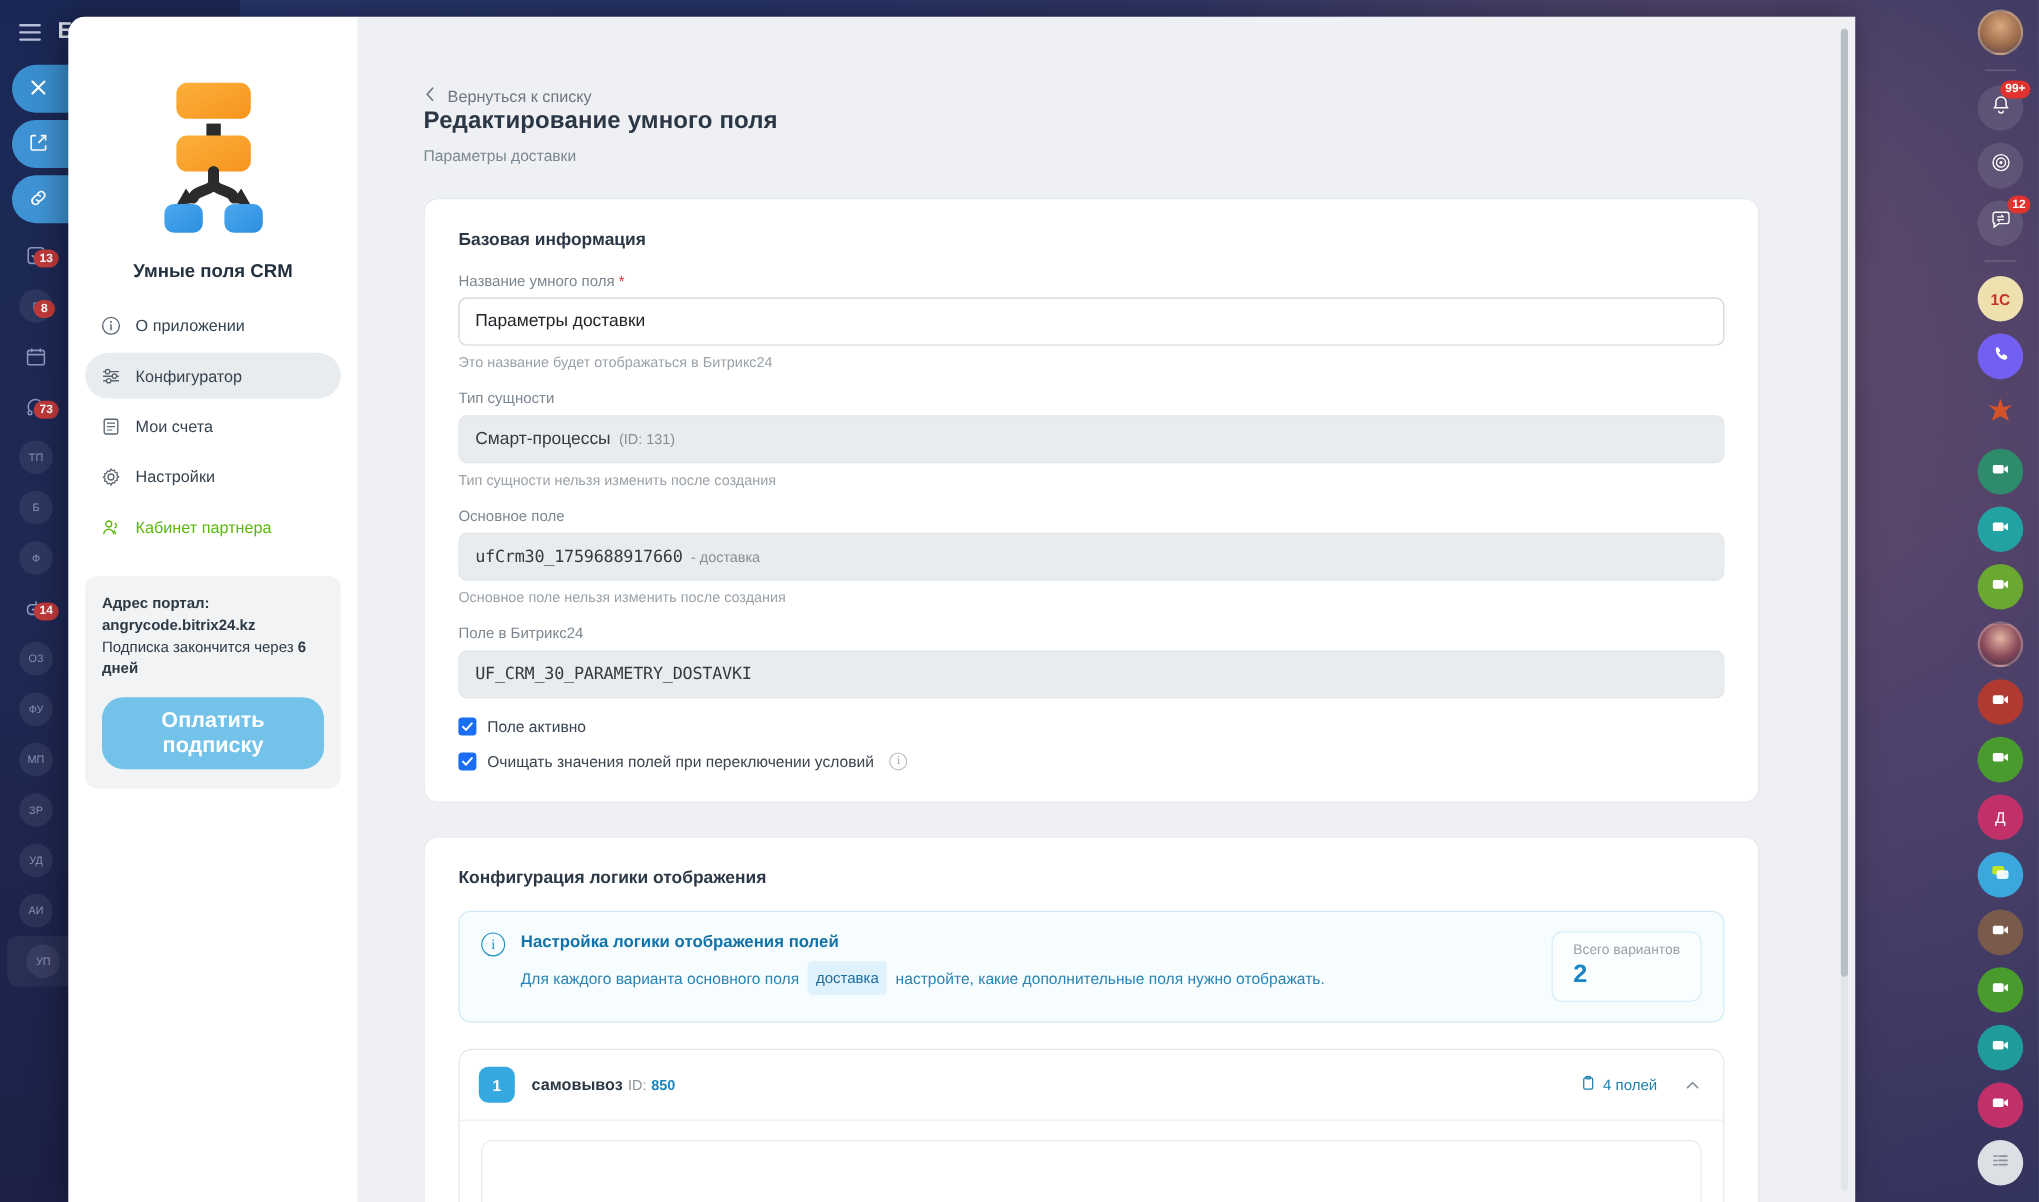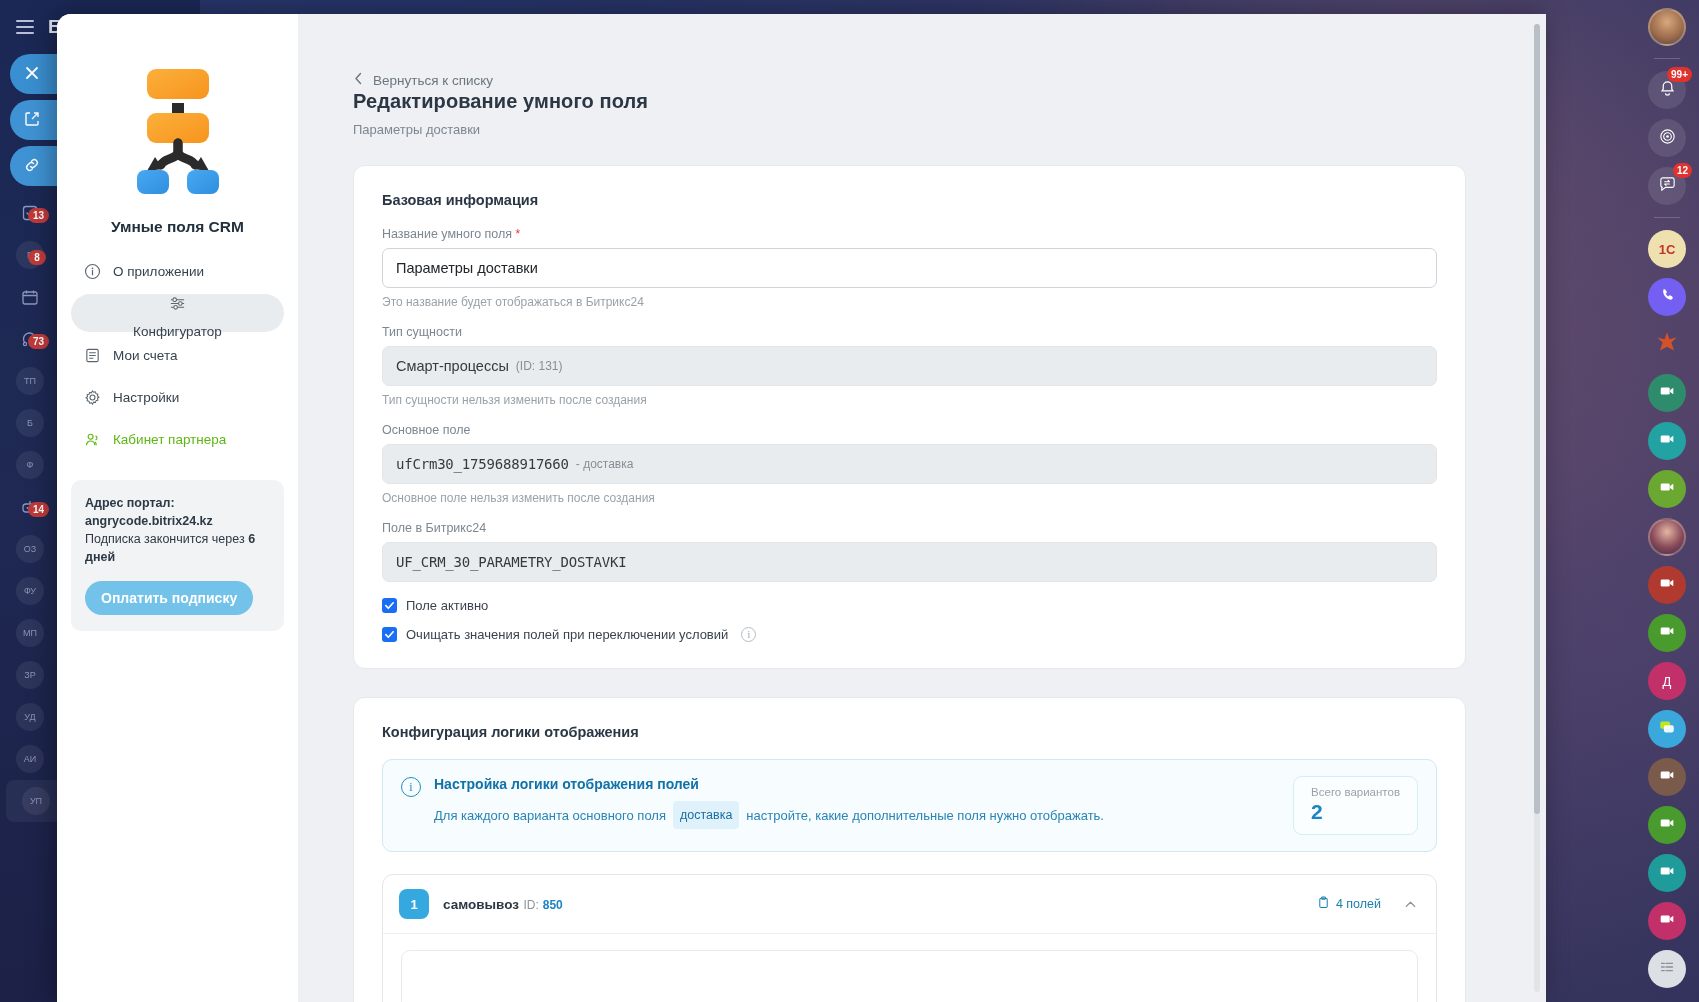--- a/index.html
+++ b/index.html
@@ -115,35 +115,35 @@
   }
   .app-title {
     text-align: center; font-size: 15.5px; font-weight: bold;
     color: #23313f; margin: 4px 0 16px 0;
   }
   .nav-item {
     display: flex; align-items: center; gap: 12px;
     height: 38px; padding: 0 12px; border-radius: 19px;
     font-size: 13.5px; color: #36434f; margin-bottom: 4px;
   }
-  .nav-item.active { background: #e9ecef; flex-direction: column; }
+  .nav-item.active { background: #e9ecef; }
   .nav-item.partner { color: #5cb811; }
   .nav-ico { width: 18px; height: 18px; flex: none; display:flex;align-items:center;justify-content:center; color:#5b6670; }
   .nav-item.partner .nav-ico { color: #5cb811; }
 
   .portal-box {
     margin-top: 22px; background: #f1f3f5; border-radius: 10px;
     padding: 14px 14px 16px 14px;
   }
   .portal-line { font-size: 12.5px; color: #2d3a46; line-height: 1.45; }
   .portal-line b { font-weight: bold; }
   .pay-btn {
     margin-top: 14px; display: inline-block;
     background: #72c2ea; color: #fff; border: none;
-    font-size: 14px; font-weight: bold;
+    font-size: 18px; font-weight: bold;
     border-radius: 18px; padding: 9px 16px; cursor: pointer;
     font-family: inherit;
     text-align: center;
   }
 
   
   .main-wrap {
     flex: 1; position: relative; overflow: hidden;
     background: #eef0f3;
   }

